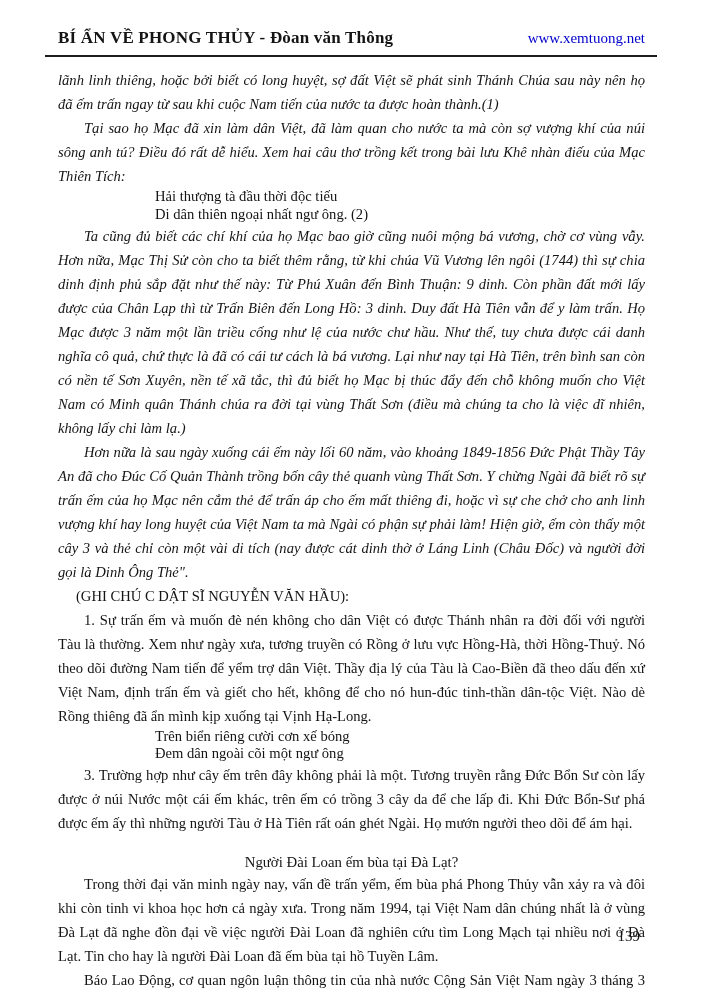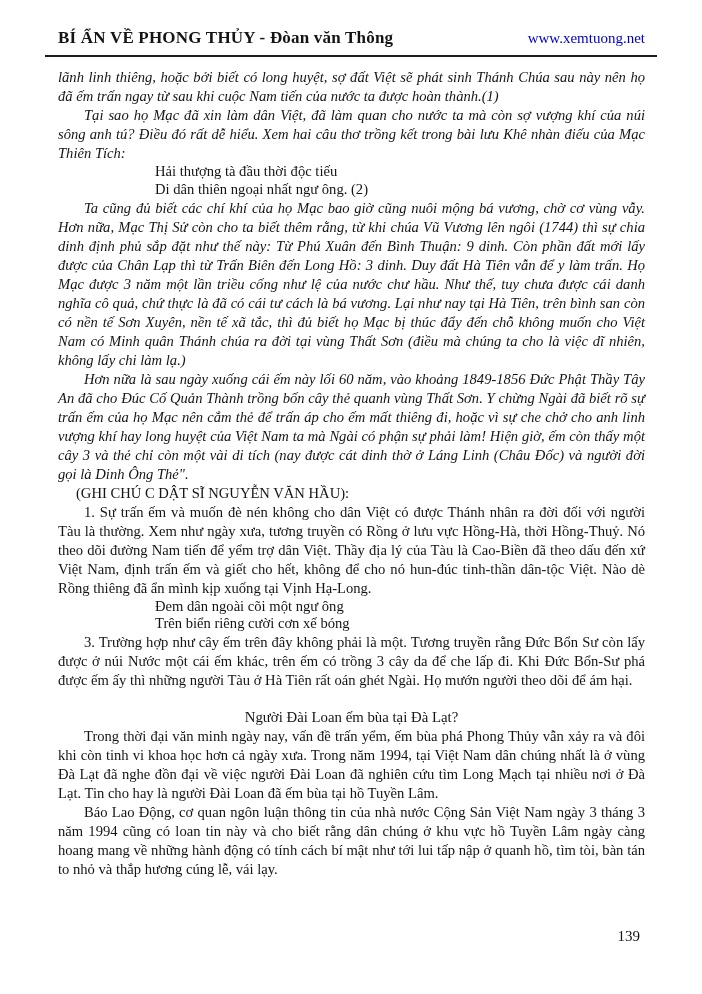--- a/index.html
+++ b/index.html
@@ -32,21 +32,21 @@
     white-space: nowrap;
   }
   .rule {
     border: none;
     border-top: 2px solid #1c1c1c;
     margin: 7px -12px 11px -13px;
   }
   .body-text p {
     margin: 0;
     font-size: 14.6px;
-    line-height: 19px;
+    line-height: 24px;
     text-align: justify;
   }
   .it { font-style: italic; }
   .ind { text-indent: 26px; }
   .ind-sm { text-indent: 18px; }
   .verse {
     font-size: 14.6px;
     line-height: 17.8px;
     padding-left: 97px;
   }
@@ -91,22 +91,22 @@
     <p class="it ind">Ta cũng đủ biết các chí khí của họ Mạc bao giờ cũng nuôi mộng bá vương, chờ cơ vùng vẫy. Hơn nữa, Mạc Thị Sử còn cho ta biết thêm rằng, từ khi chúa Vũ Vương lên ngôi (1744) thì sự chia dinh định phủ sắp đặt như thế này: Từ Phú Xuân đến Bình Thuận: 9 dinh. Còn phần đất mới lấy được của Chân Lạp thì từ Trấn Biên đến Long Hồ: 3 dinh. Duy đất Hà Tiên vẫn để y làm trấn. Họ Mạc được 3 năm một lần triều cống như lệ của nước chư hầu. Như thế, tuy chưa được cái danh nghĩa cô quả, chứ thực là đã có cái tư cách là bá vương. Lại như nay tại Hà Tiên, trên bình san còn có nền tế Sơn Xuyên, nền tế xã tắc, thì đủ biết họ Mạc bị thúc đẩy đến chỗ không muốn cho Việt Nam có Minh quân Thánh chúa ra đời tại vùng Thất Sơn (điều mà chúng ta cho là việc dĩ nhiên, không lấy chi làm lạ.)</p>
 
     <p class="it ind">Hơn nữa là sau ngày xuống cái ếm này lối 60 năm, vào khoảng 1849-1856 Đức Phật Thầy Tây An đã cho Đúc Cố Quản Thành trồng bốn cây thẻ quanh vùng Thất Sơn. Y chừng Ngài đã biết rõ sự trấn ếm của họ Mạc nên cắm thẻ để trấn áp cho ếm mất thiêng đi, hoặc vì sự che chở cho anh linh vượng khí hay long huyệt của Việt Nam ta mà Ngài có phận sự phải làm! Hiện giờ, ếm còn thấy một cây 3 và thẻ chỉ còn một vài di tích (nay được cát dinh thờ ở Láng Linh (Châu Đốc) và người đời gọi là Dinh Ông Thẻ".</p>
 
     <p class="ind-sm">(GHI CHÚ C DẬT SĨ NGUYỄN VĂN HẦU):</p>
 
     <p class="ind">1. Sự trấn ếm và muốn đè nén không cho dân Việt có được Thánh nhân ra đời đối với người Tàu là thường. Xem như ngày xưa, tương truyền có Rồng ở lưu vực Hồng-Hà, thời Hồng-Thuỷ. Nó theo dõi đường Nam tiến để yểm trợ dân Việt. Thầy địa lý của Tàu là Cao-Biền đã theo dấu đến xứ Việt Nam, định trấn ếm và giết cho hết, không để cho nó hun-đúc tinh-thần dân-tộc Việt. Nào dè Rồng thiêng đã ẩn mình kịp xuống tại Vịnh Hạ-Long.</p>
 
 
     <div class="verse">
+      <div>Trên biển riêng cười cơn xế bóng</div>
       <div>Đem dân ngoài cõi một ngư ông</div>
-      <div>Trên biển riêng cười cơn xế bóng</div>
     </div>
 
     <p class="ind">3. Trường hợp như cây ếm trên đây không phải là một. Tương truyền rằng Đức Bổn Sư còn lấy được ở núi Nước một cái ếm khác, trên ếm có trồng 3 cây da để che lấp đi. Khi Đức Bổn-Sư phá được ếm ấy thì những người Tàu ở Hà Tiên rất oán ghét Ngài. Họ mướn người theo dõi để ám hại.</p>
 
     <h2 class="section-heading">Người Đài Loan ếm bùa tại Đà Lạt?</h2>
 
     <p class="ind">Trong thời đại văn minh ngày nay, vấn đề trấn yểm, ếm bùa phá Phong Thủy vẫn xảy ra và đôi khi còn tinh vi khoa học hơn cả ngày xưa. Trong năm 1994, tại Việt Nam dân chúng nhất là ở vùng Đà Lạt đã nghe đồn đại về việc người Đài Loan đã nghiên cứu tìm Long Mạch tại nhiều nơi ở Đà Lạt. Tin cho hay là người Đài Loan đã ếm bùa tại hồ Tuyền Lâm.</p>
 
     <p class="ind">Báo Lao Động, cơ quan ngôn luận thông tin của nhà nước Cộng Sản Việt Nam ngày 3 tháng 3 năm 1994 cũng có loan tin này và cho biết rằng dân chúng ở khu vực hồ Tuyền Lâm ngày càng hoang mang về những hành động có tính cách bí mật như tới lui tấp nập ở quanh hồ, tìm tòi, bàn tán to nhỏ và thắp hương cúng lễ, vái lạy.</p>
 

